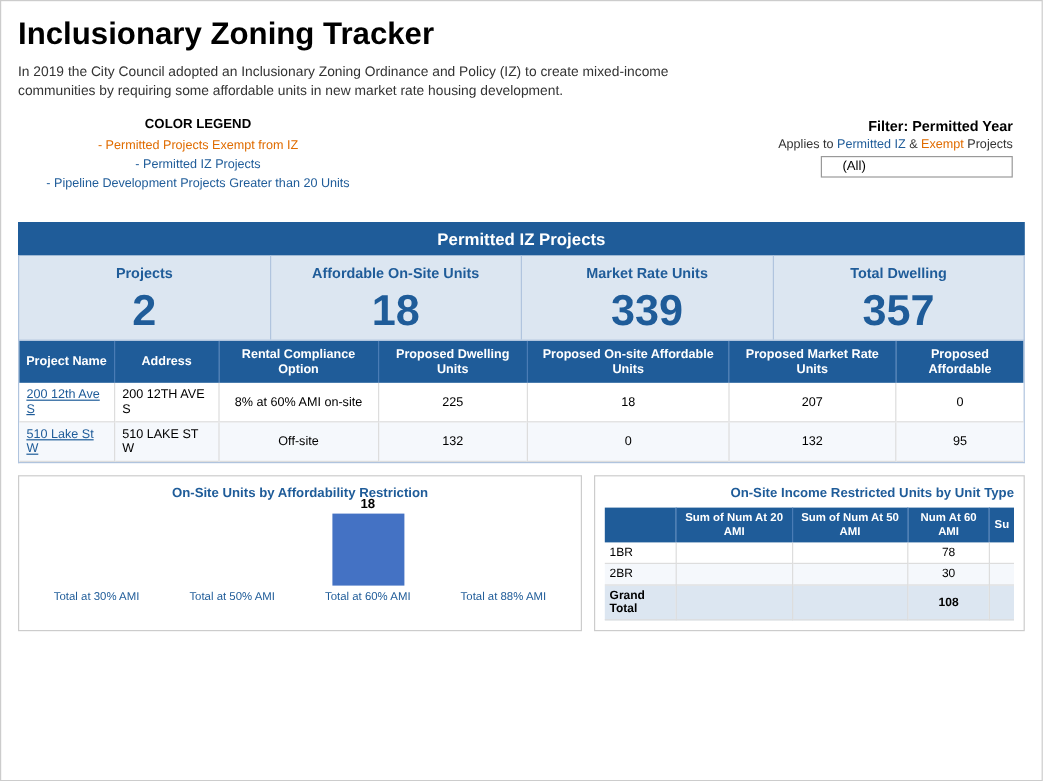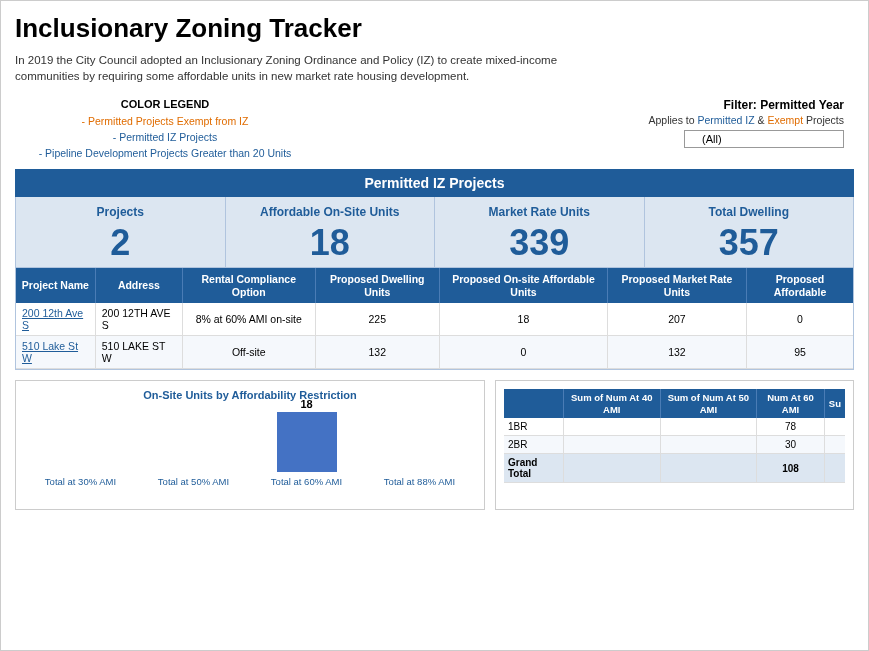--- a/index.html
+++ b/index.html
@@ -23,21 +23,21 @@
     .subtitle {
       font-size: 11.5px;
       color: #333;
       max-width: 580px;
       line-height: 1.4;
       margin-bottom: 14px;
     }
     .legend-filter-row {
       display: flex;
       align-items: flex-start;
-      margin-bottom: 8px;
+      margin-bottom: 24px;
     }
     .legend-section {
       flex: 0 0 300px;
       text-align: center;
     }
     .legend-title {
       font-size: 11px;
       font-weight: bold;
       color: #000;
       margin-bottom: 4px;
@@ -343,25 +343,26 @@
       <div class="bar-label-bottom">Total at 60% AMI</div>
     </div>
           <div class="bar-group">
       <div class="bar-label-top"></div>
       <div class="bar" style="height:0px;"></div>
       <div class="bar-label-bottom">Total at 88% AMI</div>
     </div>
         </div>
     </div>
     <div class="income-panel">
+      <div class="income-panel-title">On-Site Income Restricted Units by Unit Type</div>
       <table class="income-table">
         <thead>
           <tr>
             <th></th>
-            <th>Sum of Num At 40 AMI</th>
+            <th>Sum of Num At 20 AMI</th>
             <th>Sum of Num At 50 AMI</th>
             <th>Num At 60 AMI</th>
             <th>Su</th>
           </tr>
         </thead>
         <tbody id="income-table-body">
         <tr>
       <td>1BR</td>
       <td></td>
       <td></td>

